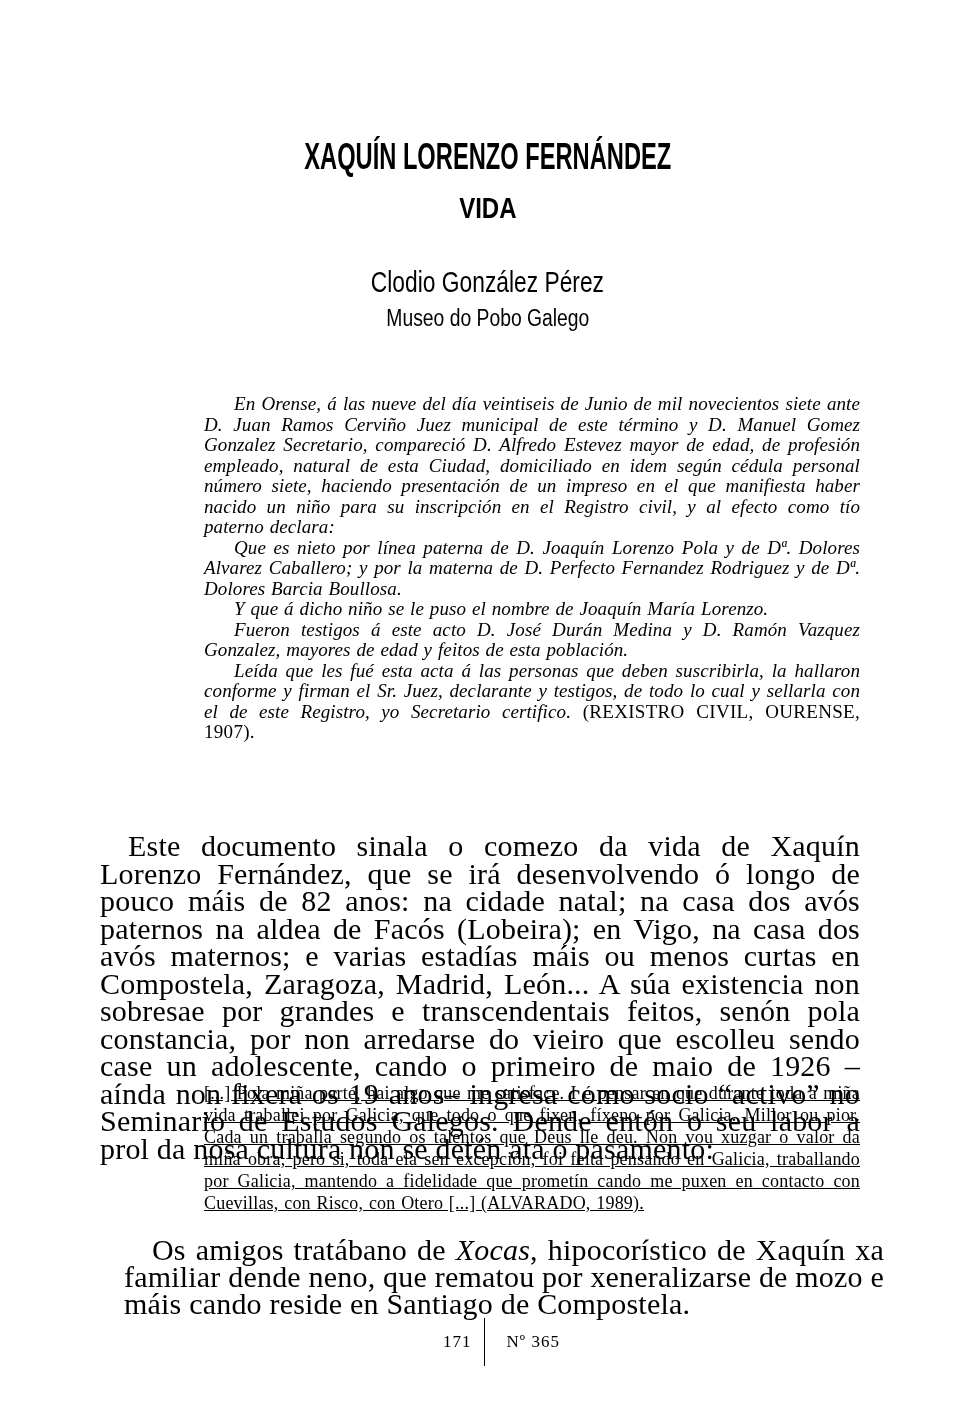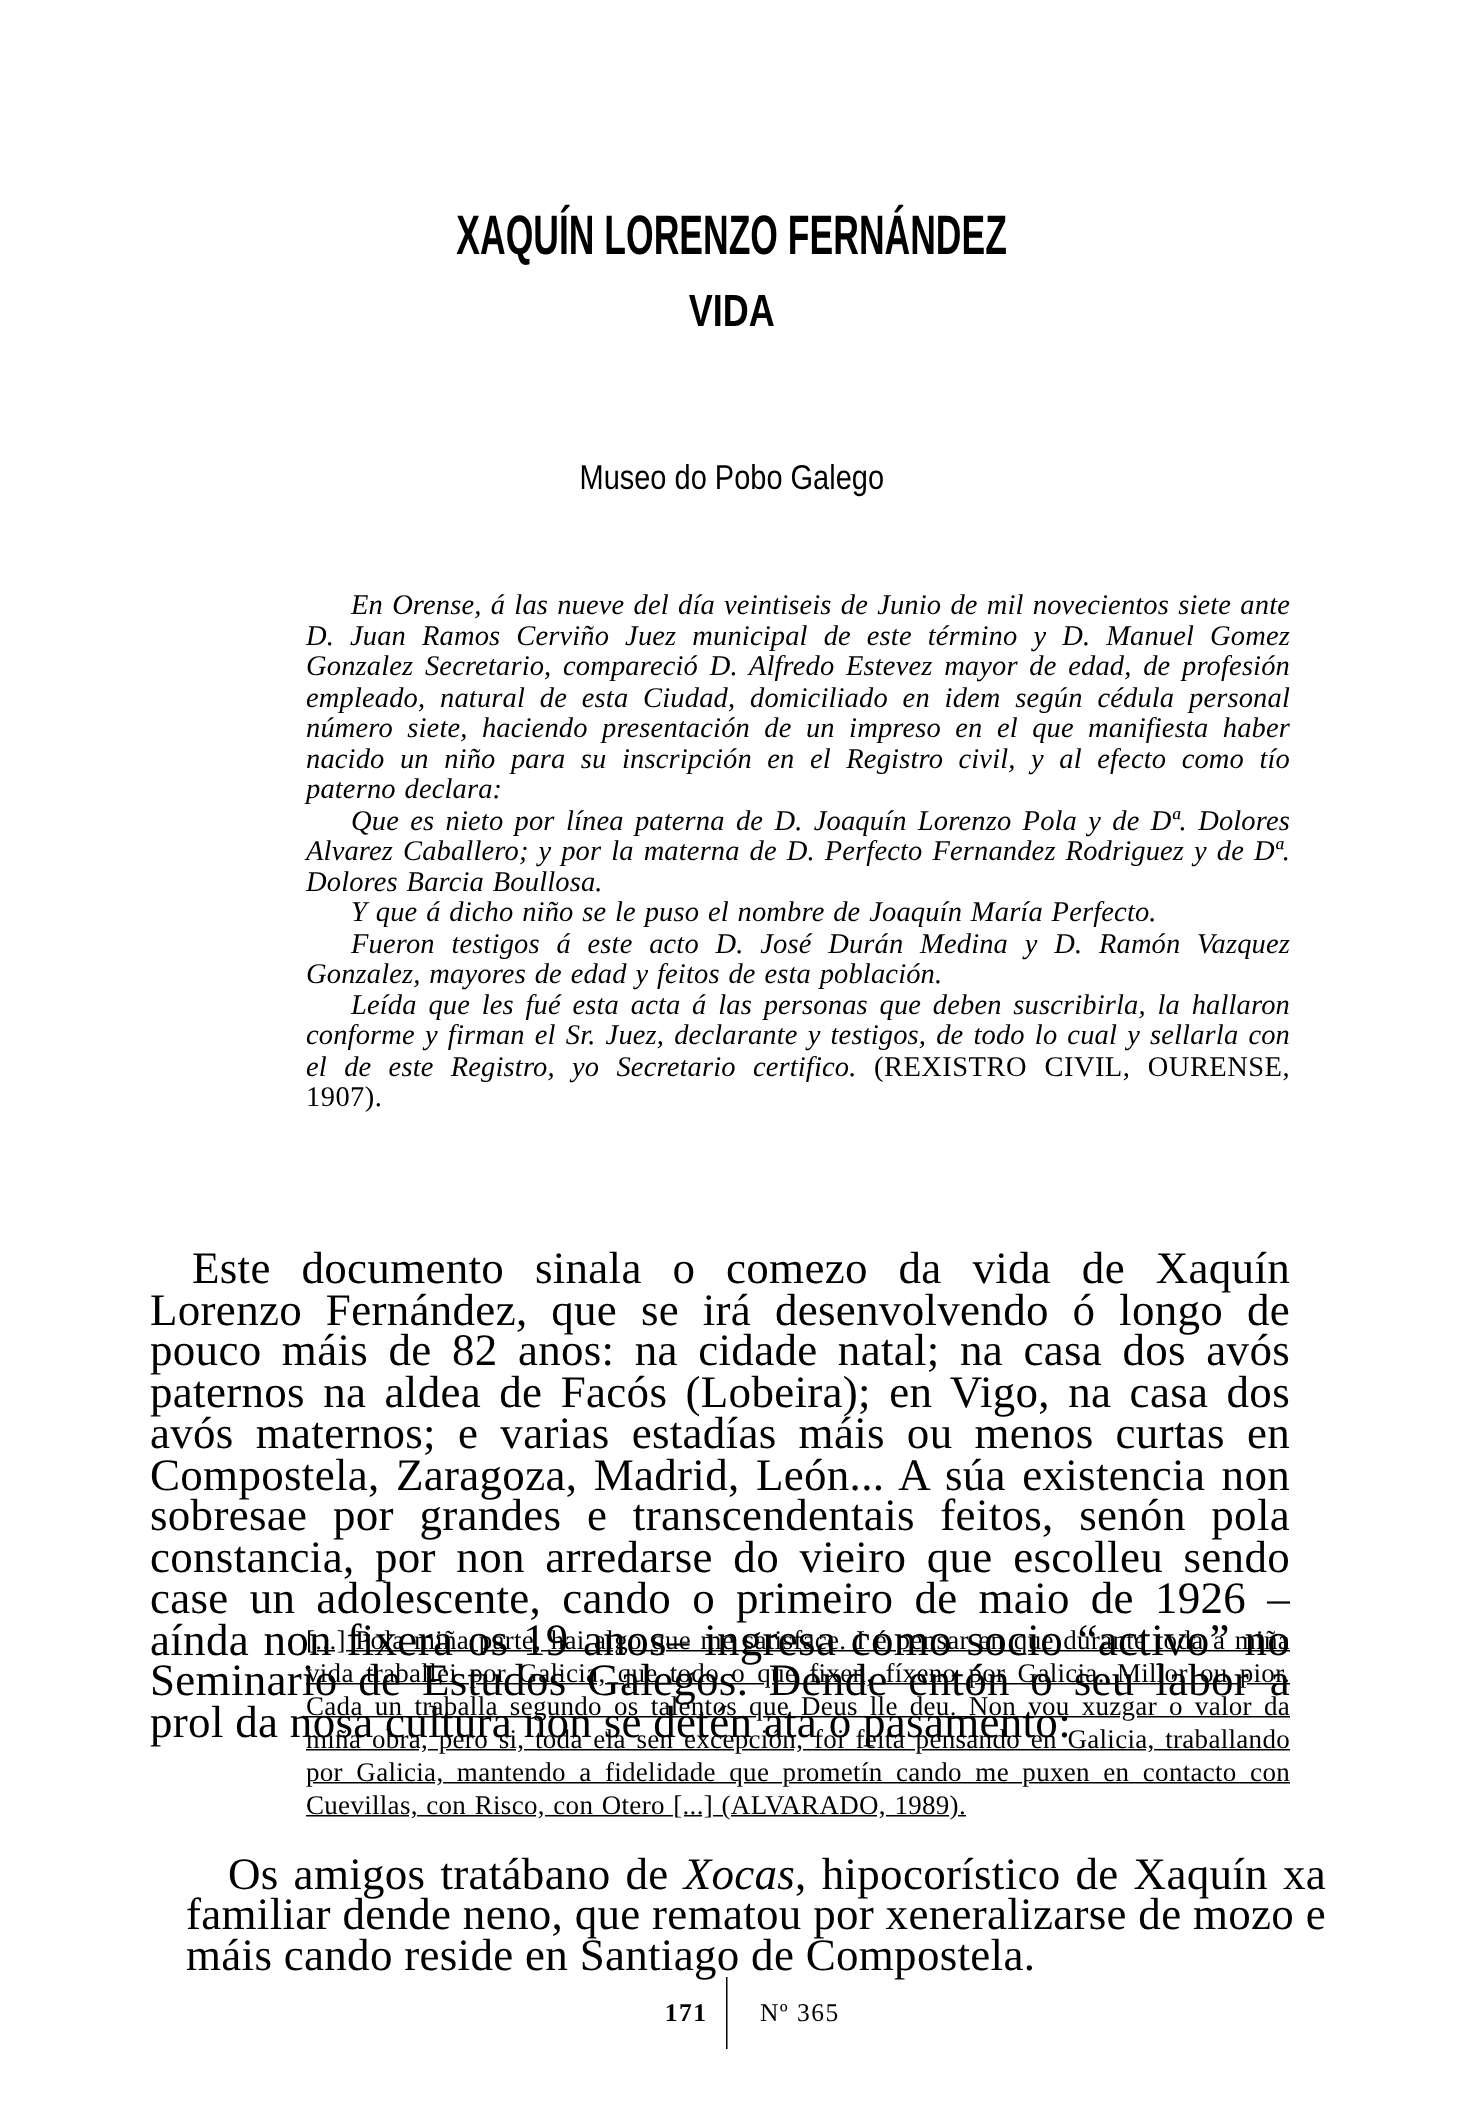--- a/index.html
+++ b/index.html
@@ -44,40 +44,41 @@
     font-style:normal;font-size:18px;line-height:22px;
     text-align:justify;word-spacing:1px;letter-spacing:0.2px;text-decoration:underline;
   }
   
   .footer{
     position:absolute;top:1318px;left:0;width:975px;
     display:flex;justify-content:center;align-items:center;
     padding-left:28px;box-sizing:border-box;
     font-size:17px;
   }
-  .pagenum{font-weight:bold;letter-spacing:1px;margin-right:12px;}
+  .pagenum{font-weight:normal;letter-spacing:1px;margin-right:12px;}
   .divider{width:1px;height:48px;background:#000;}
   .issue{margin-left:22px;letter-spacing:1px;}
 </style>
 </head>
 <body>
 
 <div class="page">
 
   <h1 class="head title-line"><span class="condensed">XAQUÍN LORENZO FERNÁNDEZ</span></h1>
 
   <h2 class="head vida-line"><span class="condensed">VIDA</span></h2>
 
+  <div class="head author-line"><span class="condensed">Clodio González Pérez</span></div>
 
   <div class="head affil-line"><span class="condensed">Museo do Pobo Galego</span></div>
 
   <blockquote class="quote1">
     <p>En Orense, á las nueve del día veintiseis de Junio de mil novecientos siete ante D. Juan Ramos Cerviño Juez municipal de este término y D. Manuel Gomez Gonzalez Secretario, compareció D. Alfredo Estevez mayor de edad, de profesión empleado, natural de esta Ciudad, domiciliado en idem según cédula personal número siete, haciendo presentación de un impreso en el que manifiesta haber nacido un niño para su inscripción en el Registro civil, y al efecto como tío paterno declara:</p>
     <p>Que es nieto por línea paterna de D. Joaquín Lorenzo Pola y de Dª. Dolores Alvarez Caballero; y por la materna de D. Perfecto Fernandez Rodriguez y de Dª. Dolores Barcia Boullosa.</p>
-    <p>Y que á dicho niño se le puso el nombre de Joaquín María Perfecto.</p>
+    <p>Y que á dicho niño se le puso el nombre de Joaquín María Lorenzo.</p>
     <p>Fueron testigos á este acto D. José Durán Medina y D. Ramón Vazquez Gonzalez, mayores de edad y feitos de esta población.</p>
     <p><span>Leída que les fué esta acta á las personas que deben suscribirla, la hallaron conforme y firman el Sr. Juez, declarante y testigos, de todo lo cual y sellarla con el de este Registro, yo Secretario certifico.</span><span class="citation"> (REXISTRO CIVIL, OURENSE, 1907).</span></p>
   </blockquote>
 
   <p class="body-para p1">Este documento sinala o comezo da vida de Xaquín Lorenzo Fernández, que se irá desenvolvendo ó longo de pouco máis de 82 anos: na cidade natal; na casa dos avós paternos na aldea de Facós (Lobeira); en Vigo, na casa dos avós maternos; e varias estadías máis ou menos curtas en Compostela, Zaragoza, Madrid, León... A súa existencia non sobresae por grandes e transcendentais feitos, senón pola constancia, por non arredarse do vieiro que escolleu sendo case un adolescente, cando o primeiro de maio de 1926 –aínda non fixera os 19 anos– ingresa como socio “activo” no Seminario de Estudos Galegos. Dende entón o seu labor a prol da nosa cultura non se detén ata o pasamento:</p>
 
   <blockquote class="quote2">[...] Pola miña parte, hai algo que me satisface. I é pensar en que durante toda a miña vida traballei por Galicia, que todo o que fixen, fíxeno por Galicia. Millor ou pior. Cada un traballa segundo os talentos que Deus lle deu. Non vou xuzgar o valor da miña obra, pero si, toda ela sen excepción, foi feita pensando en Galicia, traballando por Galicia, mantendo a fidelidade que prometín cando me puxen en contacto con Cuevillas, con Risco, con Otero [...] (ALVARADO, 1989).</blockquote>
 
   <p class="body-para p2"><span>Os amigos tratábano de </span><i>Xocas</i><span>, hipocorístico de Xaquín xa familiar dende neno, que rematou por xeneralizarse de mozo e máis cando reside en Santiago de Compostela.</span></p>
 

